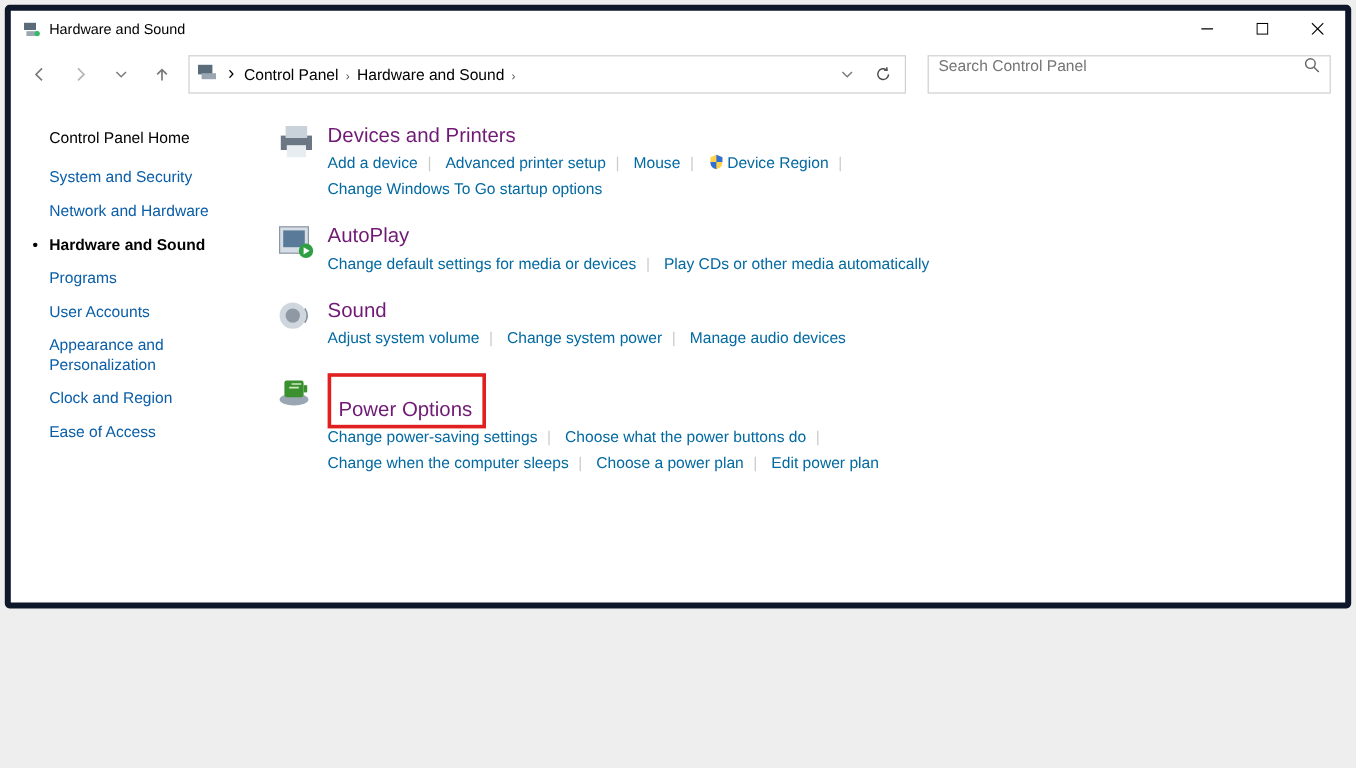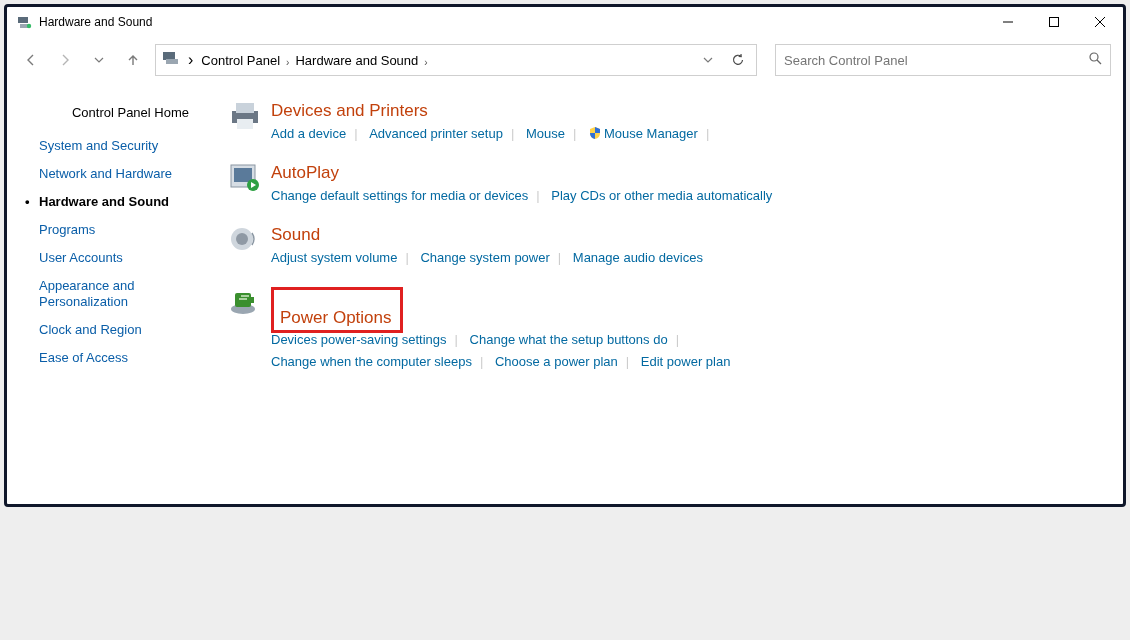--- a/index.html
+++ b/index.html
@@ -1,41 +1,41 @@
 <!DOCTYPE html>
 <html><head>
 <meta charset="utf-8">
 <style>
   * { box-sizing: border-box; margin: 0; padding: 0; font-family: "Segoe UI", Tahoma, sans-serif; }
   body { width: 1130px; height: 640px; background: #eee; overflow: hidden; }
-  .window { position: relative; margin: 4px; width: 1122px; height: 503px; background: #fff; border: 3px solid #0f172a; border-radius: 4px; display: flex; flex-direction: column; }
+  .window { position: relative; margin: 4px; width: 1122px; height: 503px; background: #fff; border: 5px solid #0f172a; border-radius: 4px; display: flex; flex-direction: column; }
   .titlebar { display: flex; align-items: center; height: 30px; padding: 0 0 0 10px; font-size: 12px; color: #000; }
   .titlebar .app-icon { width: 16px; height: 16px; margin-right: 6px; }
   .titlebar-spacer { flex: 1; }
   .win-btn { width: 46px; height: 30px; display: flex; align-items: center; justify-content: center; cursor: default; }
   .toolbar { display: flex; align-items: center; height: 46px; padding: 4px 12px; gap: 10px; }
   .nav-icon { width: 24px; height: 24px; display: flex; align-items: center; justify-content: center; color: #7a7a7a; }
   .addr-box { flex: 1; display: flex; align-items: center; height: 32px; border: 1px solid #cfcfcf; padding: 0 6px; gap: 8px; }
   .breadcrumb { display: flex; align-items: flex-end; gap: 6px; font-size: 13px; color: #000; }
   .breadcrumb .sep { color: #555; font-size: 10px; }
   .addr-spacer { flex: 1; }
-  .search-box { width: 336px; height: 32px; border: 1px solid #cfcfcf; display: flex; align-items: center; padding: 0 8px; margin-left: 8px; }
+  .search-box { width: 336px; height: 32px; border: 1px solid #cfcfcf; display: flex; align-items: flex-start; padding: 0 8px; margin-left: 8px; }
   .search-input { border: none; outline: none; flex: 1; font-size: 13px; color: #666; background: transparent; }
   .content { display: flex; flex: 1; overflow: hidden; }
   .sidebar { width: 194px; padding: 22px 12px 0 32px; font-size: 13px; color: #0a5ea8; }
-  .sidebar .home { color: #000; margin-bottom: 18px; text-align: right; }
+  .sidebar .home { color: #000; margin-bottom: 18px; }
   .sidebar ul { list-style: none; }
   .sidebar li { margin-bottom: 12px; line-height: 16px; cursor: pointer; position: relative; }
   .sidebar li.active { font-weight: bold; color: #000; }
   .sidebar li.active::before { content: "•"; position: absolute; left: -14px; color: #000; }
   .main { flex: 1; padding: 18px 20px 0 24px; }
   .category { display: flex; margin-bottom: 18px; }
   .cat-icon { width: 40px; min-width: 40px; height: 36px; margin-right: 6px; display: flex; align-items: flex-start; justify-content: center; }
   .cat-body { flex: 1; }
-  .cat-title { color: #c2410c; font-size: 17px; margin-bottom: 2px; cursor: pointer; display: inline-block; }
+  .cat-title { color: #701a75; font-size: 17px; margin-bottom: 2px; cursor: pointer; display: inline-block; }
   .tasks { font-size: 13px; line-height: 22px; }
   .task { color: #0369a1; cursor: pointer; display: inline-block; }
   .task-sep { color: #ccc; margin: 0 8px; display: inline-block; }
   .shield { width: 14px; height: 14px; vertical-align: -2px; margin-right: 2px; display: inline-block; }
   .highlight-box { border: 3px solid #e02020; display: inline-block; padding: 18px 8px 2px 6px; margin-bottom: -2px; }
 </style>
 </head>
 <body>
 
 <div class="window">
@@ -155,22 +155,23 @@
         <div class="cat-body">
           <div class="cat-title">Devices and Printers</div>
           <div class="tasks">
             <span class="task">Add a device</span><span class="task-sep">|</span>
             <span class="task">Advanced printer setup</span><span class="task-sep">|</span>
             <span class="task">Mouse</span><span class="task-sep">|</span>
             <span class="shield"><svg width="14" height="14" viewBox="0 0 14 14">
                   <path d="M7 1 L12 3 L12 7 Q12 12 7 13 Q2 12 2 7 L2 3 Z" fill="#ffd24a"></path>
                   <path d="M7 1 L12 3 L12 7 L7 7 Z" fill="#2f6fd6"></path>
                   <path d="M2 7 L7 7 L7 13 Q2 12 2 7 Z" fill="#2f6fd6"></path>
-                </svg></span><span class="task">Mouse Manager</span><span class="task-sep">|</span>
+                </svg></span><span class="task">Device Region</span><span class="task-sep">|</span>
             <br>
+            <span class="task">Change Windows To Go startup options</span>
           </div>
         </div>
       </div>
 
       <div class="category">
         <div class="cat-icon">
           <svg width="32" height="30" viewBox="0 0 32 30">
               <rect x="2" y="2" width="24" height="22" fill="#d6dde4" stroke="#8a96a2"></rect>
               <rect x="5" y="5" width="18" height="14" fill="#5a7a9a"></rect>
               <circle cx="24" cy="22" r="6" fill="#2ea043"></circle>
@@ -211,22 +212,22 @@
               <rect x="6" y="6" width="16" height="14" rx="2" fill="#3a8f2e"></rect>
               <rect x="22" y="10" width="3" height="6" fill="#3a8f2e"></rect>
               <path d="M10 12 L18 12 M12 9 L20 9" stroke="#cfe9c5" stroke-width="1.4"></path>
             </svg>
         </div>
         <div class="cat-body">
           <span class="highlight-box">
             <span class="cat-title" style="margin-bottom:0">Power Options</span>
           </span>
           <div class="tasks" style="margin-top:-2px">
-            <span class="task">Devices power-saving settings</span><span class="task-sep">|</span>
-            <span class="task">Change what the setup buttons do</span><span class="task-sep">|</span>
+            <span class="task">Change power-saving settings</span><span class="task-sep">|</span>
+            <span class="task">Choose what the power buttons do</span><span class="task-sep">|</span>
             <br>
             <span class="task">Change when the computer sleeps</span><span class="task-sep">|</span>
             <span class="task">Choose a power plan</span><span class="task-sep">|</span>
             <span class="task">Edit power plan</span>
           </div>
         </div>
       </div>
 
     </div>
   </div>

